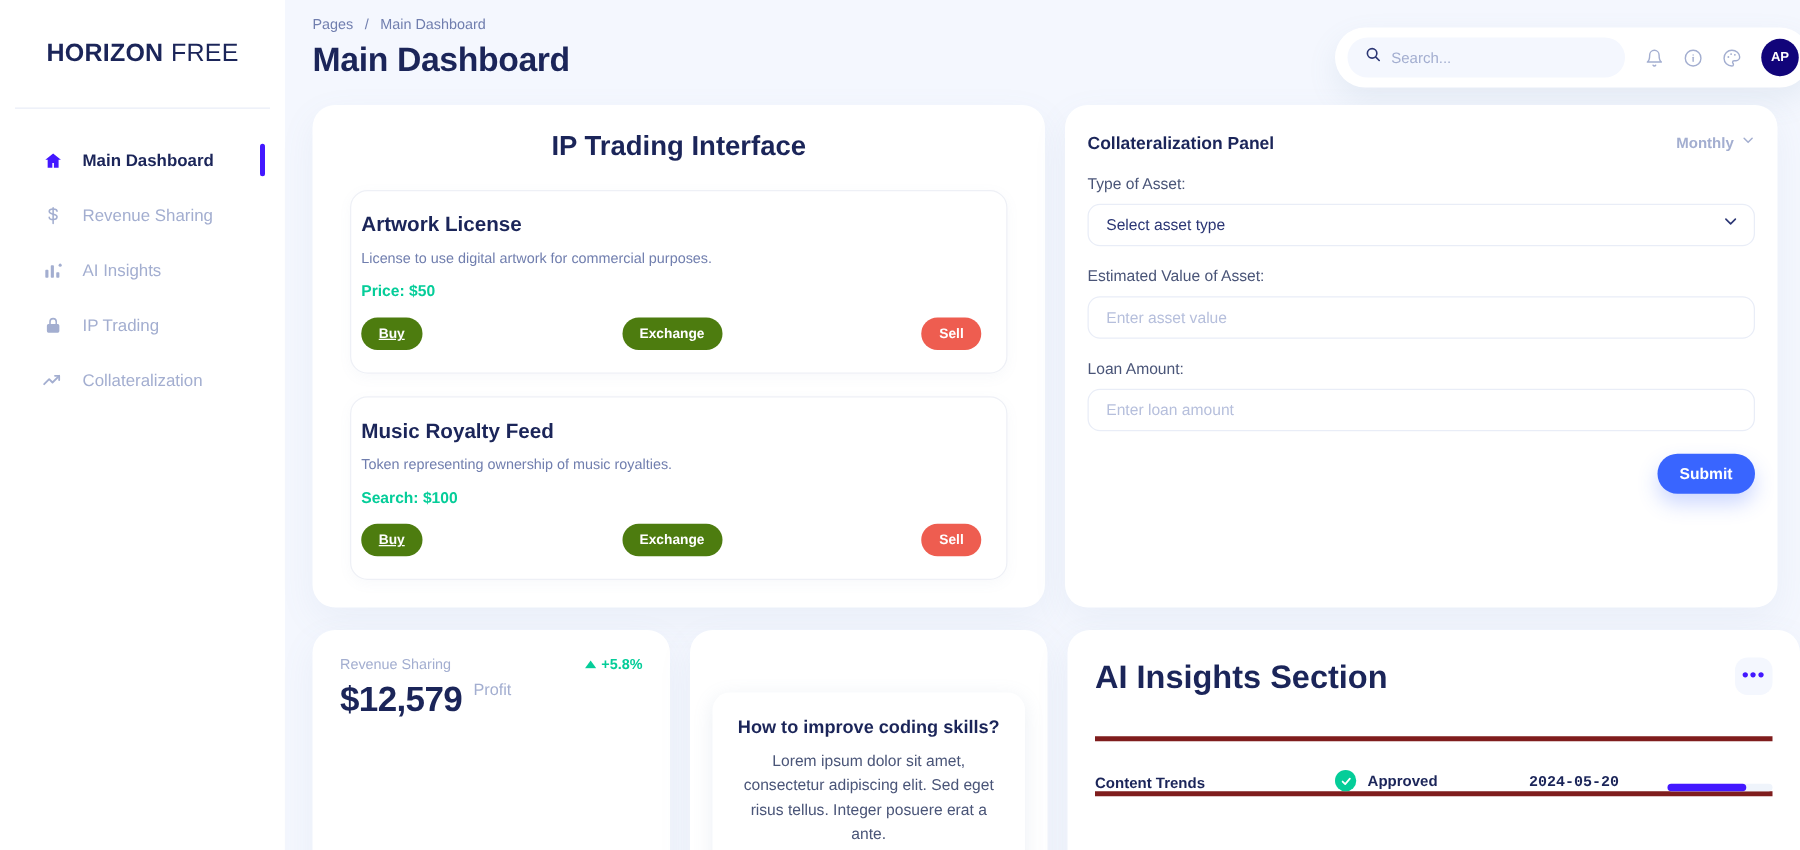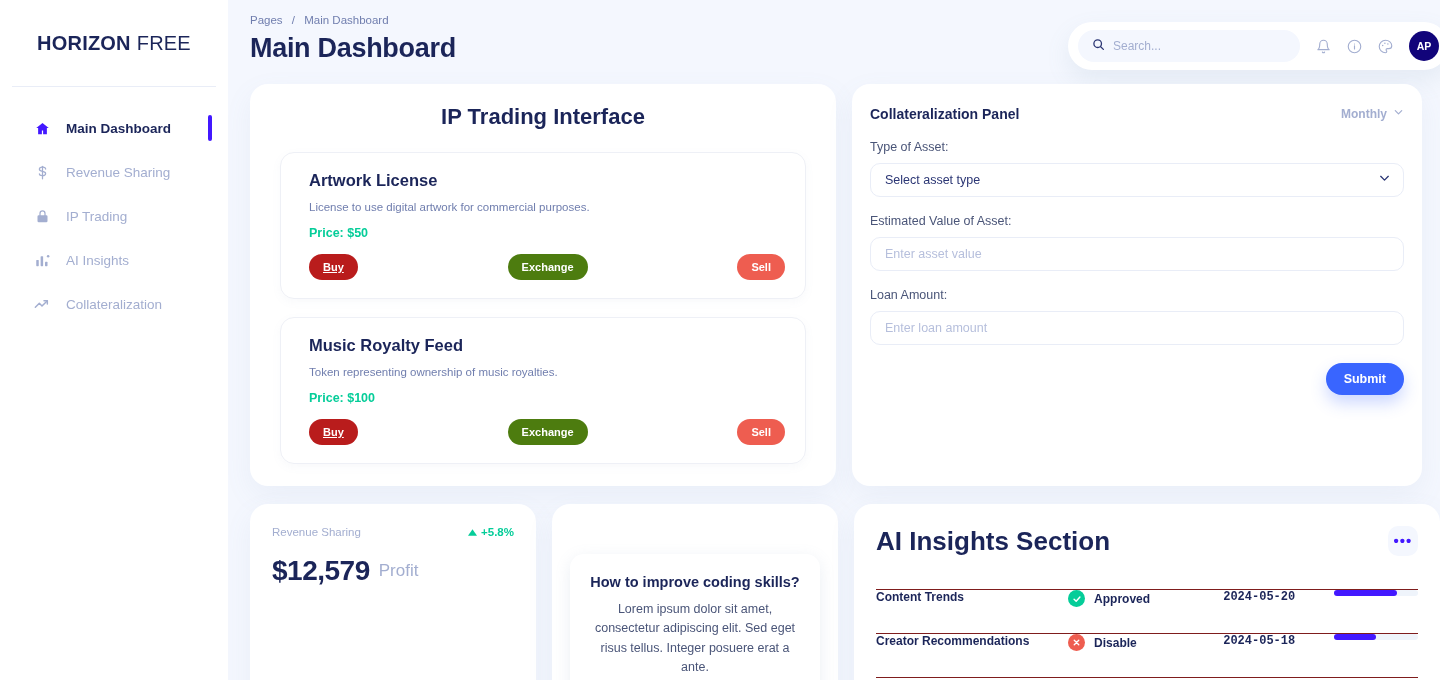--- a/index.html
+++ b/index.html
@@ -97,38 +97,38 @@
 
   
   .ip-card { width: 586px; padding: 20px 0 22px 0; }
   .ip-title {
     text-align: center; font-size: 22px; font-weight: 700;
     color: #1b2559; margin-bottom: 22px;
   }
   .asset-card {
     margin: 0 30px 18px 30px;
     border: 1px solid #eef0f6; border-radius: 14px;
-    padding: 18px 20px 18px 28px;
+    padding: 18px 20px 18px 8px;
     box-shadow: 0 3px 10px rgba(112,144,176,0.05);
   }
   .asset-card:last-child { margin-bottom: 0; }
   .asset-name { font-size: 16.5px; font-weight: 700; color: #1b2559; }
   .asset-desc { font-size: 11.5px; color: #707eae; margin-top: 11px; }
   .asset-price { font-size: 12.5px; font-weight: 700; color: #05cd99; margin-top: 13px; }
   .asset-actions {
     display: flex; align-items: center; justify-content: space-between;
     margin-top: 14px;
   }
   .pill {
     border: none; border-radius: 20px; color: #ffffff;
     font-family: "Liberation Sans", sans-serif;
     font-size: 11px; font-weight: 700;
     padding: 7px 14px; cursor: pointer;
   }
-  .pill-buy { background: #b91c1c; text-decoration: underline; }
+  .pill-buy { background: #4d7c0f; text-decoration: underline; }
   .pill-exchange { background: #4d7c0f; }
   .pill-sell { background: #ee5d50; }
 
   
   .collat-card { width: 570px; padding: 22px 18px 24px 18px; }
   .collat-head {
     display: flex; align-items: center; justify-content: space-between;
     margin-bottom: 18px;
   }
   .collat-title { font-size: 14px; font-weight: 700; color: #1b2559; }
@@ -161,23 +161,23 @@
   }
 
   
   .rev-card { width: 286px; padding: 22px 22px; }
   .rev-head { display: flex; align-items: flex-start; justify-content: space-between; }
   .rev-label { font-size: 11.5px; color: #a3aed0; }
   .rev-delta {
     display: flex; align-items: center; gap: 4px;
     font-size: 11.5px; font-weight: 700; color: #05cd99;
   }
-  .rev-value-row { display: flex; align-items: center; gap: 9px; margin-top: 17px; }
+  .rev-value-row { display: flex; align-items: flex-start; gap: 9px; margin-top: 6px; }
   .rev-value { font-size: 28px; font-weight: 700; color: #1b2559; letter-spacing: -.5px; }
-  .rev-sub { font-size: 17px; color: #a3aed0; }
+  .rev-sub { font-size: 13px; color: #a3aed0; }
 
   
   .forum-card { width: 286px; padding: 22px 18px; }
   .forum-title { font-size: 14px; font-weight: 700; color: #1b2559; }
   .forum-post {
     margin-top: 28px;
     background: #ffffff; border-radius: 14px;
     box-shadow: 0 4px 16px rgba(112,144,176,0.14);
     padding: 20px 18px 22px 18px; text-align: center;
   }
@@ -192,22 +192,22 @@
   }
   .ai-title { font-size: 26px; font-weight: 700; color: #1b2559; }
   .ai-menu-btn {
     width: 30px; height: 30px; border-radius: 10px;
     background: #f4f7fe; color: #4318ff;
     display: flex; align-items: center; justify-content: center;
     font-size: 15px; letter-spacing: 1px; line-height: 6px;
     cursor: pointer; font-weight: 700;
   }
   .ai-row {
-    display: flex; align-items: flex-start;
-    border-top: 1px solid #7f1d1d;
+    display: flex; align-items: flex-end;
+    border-top: 4px solid #7f1d1d;
     height: 44px;
   }
   .ai-c-name { width: 208px; font-size: 12px; font-weight: 700; color: #1b2559; }
   .ai-c-status { width: 168px; display: flex; align-items: center; gap: 9px;
                  font-size: 12px; font-weight: 700; color: #1b2559; }
   .ai-c-date { width: 120px; font-size: 12px; font-weight: 700; color: #1b2559; font-family: Liberation Mono, monospace; }
   .ai-c-prog { flex: 1 1 auto; }
   .status-dot {
     width: 17px; height: 17px; border-radius: 50%;
     display: flex; align-items: center; justify-content: center;
@@ -248,36 +248,36 @@
               <path d="M12 2v20"></path>
               <path d="M17 6.5c0-2-2.2-3-5-3s-5 1.2-5 3.2c0 4.6 10 2.2 10 6.8 0 2.2-2.2 3.5-5 3.5s-5-1.2-5-3"></path>
             </svg>
         </span>
         <span>Revenue Sharing</span>
       </div>
 
       <div class="nav-item">
         <span class="nv-icon">
           <svg width="15" height="15" viewBox="0 0 24 24" fill="currentColor">
-              <path d="M7 10V7a5 5 0 0 1 10 0v3h1a2 2 0 0 1 2 2v7a2 2 0 0 1-2 2H6a2 2 0 0 1-2-2v-7a2 2 0 0 1 2-2zm2 0h6V7a3 3 0 0 0-6 0z"></path>
-            </svg>
-        </span>
-        <span>IP Trading</span>
-      </div>
-
-      <div class="nav-item">
-        <span class="nv-icon">
-          <svg width="15" height="15" viewBox="0 0 24 24" fill="currentColor">
               <rect x="2" y="11" width="4" height="10" rx="1"></rect>
               <rect x="9" y="5" width="4" height="16" rx="1"></rect>
               <rect x="16" y="14" width="4" height="7" rx="1"></rect>
               <circle cx="21" cy="5" r="2"></circle>
             </svg>
         </span>
         <span>AI Insights</span>
+      </div>
+
+      <div class="nav-item">
+        <span class="nv-icon">
+          <svg width="15" height="15" viewBox="0 0 24 24" fill="currentColor">
+              <path d="M7 10V7a5 5 0 0 1 10 0v3h1a2 2 0 0 1 2 2v7a2 2 0 0 1-2 2H6a2 2 0 0 1-2-2v-7a2 2 0 0 1 2-2zm2 0h6V7a3 3 0 0 0-6 0z"></path>
+            </svg>
+        </span>
+        <span>IP Trading</span>
       </div>
 
       <div class="nav-item">
         <span class="nv-icon">
           <svg width="16" height="16" viewBox="0 0 24 24" fill="none" stroke="currentColor" stroke-width="2.2" stroke-linecap="round" stroke-linejoin="round">
               <path d="M2 17l6-6 4 4 8-8"></path>
               <path d="M15 7h5v5"></path>
             </svg>
         </span>
         <span>Collateralization</span>
@@ -347,21 +347,21 @@
           <div class="asset-actions">
             <button class="pill pill-buy">Buy</button>
             <button class="pill pill-exchange">Exchange</button>
             <button class="pill pill-sell">Sell</button>
           </div>
         </div>
 
         <div class="asset-card">
           <div class="asset-name">Music Royalty Feed</div>
           <div class="asset-desc">Token representing ownership of music royalties.</div>
-          <div class="asset-price">Price: $100</div>
+          <div class="asset-price">Search: $100</div>
           <div class="asset-actions">
             <button class="pill pill-buy">Buy</button>
             <button class="pill pill-exchange">Exchange</button>
             <button class="pill pill-sell">Sell</button>
           </div>
         </div>
       </section>
 
       <section class="card collat-card">
         <div class="collat-head">
@@ -444,37 +444,20 @@
             <span>Approved</span>
           </div>
           <div class="ai-c-date">2024-05-20</div>
           <div class="ai-c-prog">
             <div class="bar-track">
               <div class="bar-fill" style="width: 75%;"></div>
             </div>
           </div>
         </div>
 
-        <div class="ai-row">
-          <div class="ai-c-name">Creator Recommendations</div>
-          <div class="ai-c-status">
-            <span class="status-dot status-disable">
-              <svg width="9" height="9" viewBox="0 0 24 24" fill="none" stroke="#fff" stroke-width="3.6" stroke-linecap="round">
-                  <path d="M6 6l12 12M18 6L6 18"></path>
-                </svg>
-            </span>
-            <span>Disable</span>
-          </div>
-          <div class="ai-c-date">2024-05-18</div>
-          <div class="ai-c-prog">
-            <div class="bar-track">
-              <div class="bar-fill" style="width: 50%;"></div>
-            </div>
-          </div>
-        </div>
 
         <div class="ai-row">
           <div class="ai-c-name"></div>
 
         </div>
       </section>
     </div>
 
   </div>
 </div>

